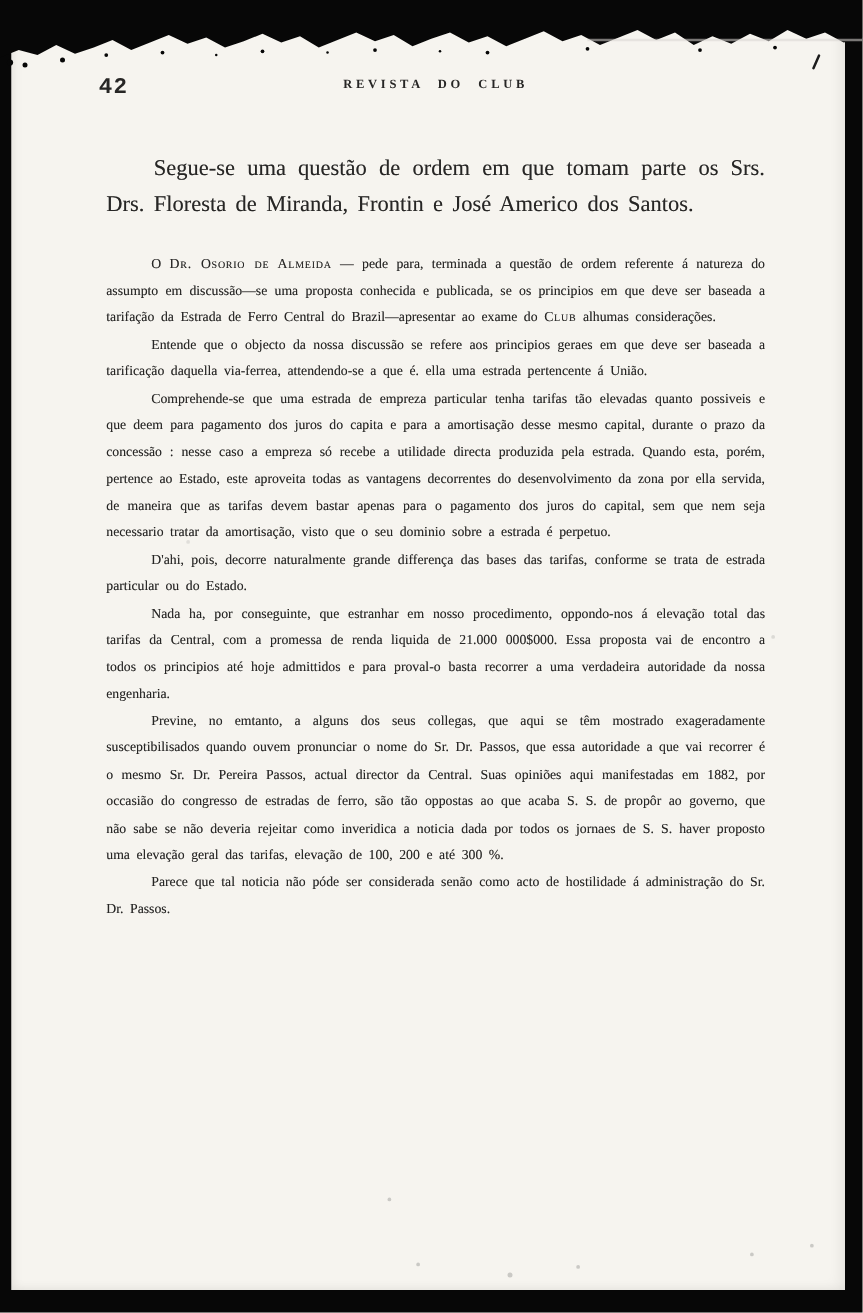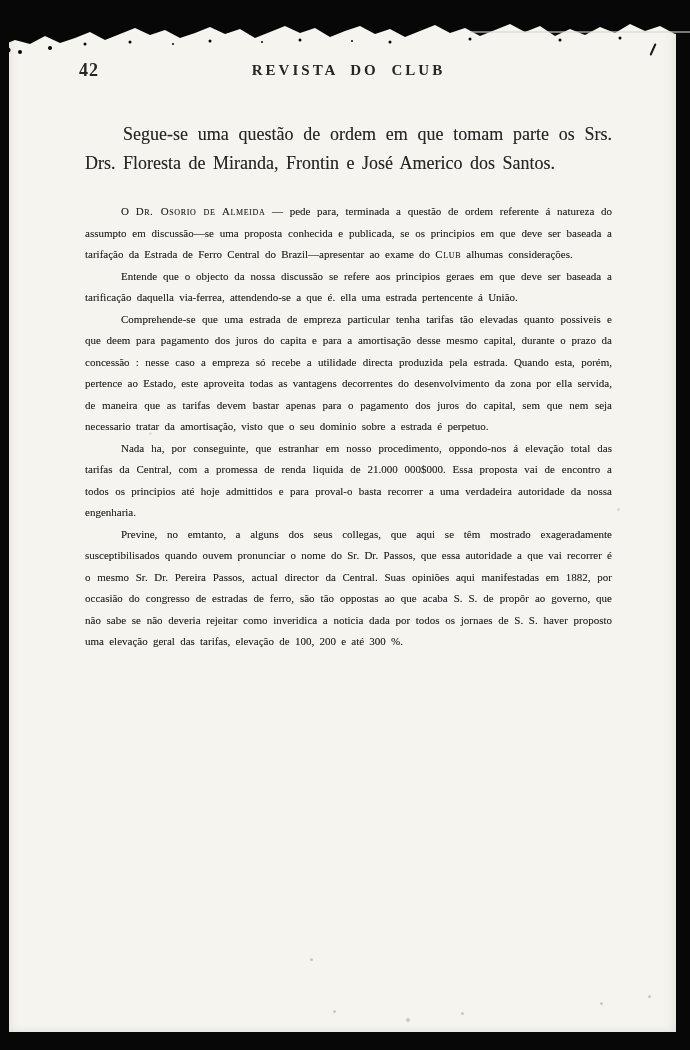--- a/index.html
+++ b/index.html
@@ -38,25 +38,26 @@
     padding-top: 62px;
     height: 28px;
   }
   .page-number {
     position: absolute;
     left: 70px;
     top: 60px;
     font-size: 18px;
     font-weight: bold;
     letter-spacing: 1px;
+    font-family: Liberation Mono, monospace;
   }
   .journal-title {
     margin: 0 64px 5px 76px;
     text-align: center;
-    font-size: 15px;
+    font-size: 10px;
     font-weight: bold;
     letter-spacing: 3px;
     word-spacing: 6px;
   }
 
   .content {
     margin: 0 64px 0 76px;
     text-align: justify;
     text-shadow: 0 0 0.5px rgba(30,30,30,0.4);
   }
@@ -107,22 +108,24 @@
     <div class="journal-title">REVISTA DO CLUB</div>
   </div>
 
   <div class="content">
     <p class="intro">Segue-se uma questão de ordem em que tomam parte os Srs. Drs. Floresta de Miranda, Frontin e José Americo dos Santos.</p>
 
     <p class="body-p first"><span>O </span><span class="sc">Dr. Osorio de Almeida</span><span> — pede para, terminada a questão de ordem referente á natureza do assumpto em discussão—se uma proposta conhecida e publicada, se os principios em que deve ser baseada a tarifação da Estrada de Ferro Central do Brazil—apresentar ao exame do </span><span class="sc">Club</span><span> alhumas considerações.</span></p>
 
     <p class="body-p">Entende que o objecto da nossa discussão se refere aos principios geraes em que deve ser baseada a tarificação daquella via-ferrea, attendendo-se a que é. ella uma estrada pertencente á União.</p>
     <p class="body-p">Comprehende-se que uma estrada de empreza particular tenha tarifas tão elevadas quanto possiveis e que deem para pagamento dos juros do capita e para a amortisação desse mesmo capital, durante o prazo da concessão : nesse caso a empreza só recebe a utilidade directa produzida pela estrada. Quando esta, porém, pertence ao Estado, este aproveita todas as vantagens decorrentes do desenvolvimento da zona por ella servida, de maneira que as tarifas devem bastar apenas para o pagamento dos juros do capital, sem que nem seja necessario tratar da amortisação, visto que o seu dominio sobre a estrada é perpetuo.</p>
+    <p class="body-p">D'ahi, pois, decorre naturalmente grande differença das bases das tarifas, conforme se trata de estrada particular ou do Estado.</p>
     <p class="body-p">Nada ha, por conseguinte, que estranhar em nosso procedimento, oppondo-nos á elevação total das tarifas da Central, com a promessa de renda liquida de 21.000 000$000. Essa proposta vai de encontro a todos os principios até hoje admittidos e para proval-o basta recorrer a uma verdadeira autoridade da nossa engenharia.</p>
     <p class="body-p">Previne, no emtanto, a alguns dos seus collegas, que aqui se têm mostrado exageradamente susceptibilisados quando ouvem pronunciar o nome do Sr. Dr. Passos, que essa autoridade a que vai recorrer é o mesmo Sr. Dr. Pereira Passos, actual director da Central. Suas opiniões aqui manifestadas em 1882, por occasião do congresso de estradas de ferro, são tão oppostas ao que acaba S. S. de propôr ao governo, que não sabe se não deveria rejeitar como inveridica a noticia dada por todos os jornaes de S. S. haver proposto uma elevação geral das tarifas, elevação de 100, 200 e até 300 %.</p>
+    <p class="body-p">Parece que tal noticia não póde ser considerada senão como acto de hostilidade á administração do Sr. Dr. Passos.</p>
   </div>
 
   <span class="dot" style="left:301px; top:958px;"></span>
   <span class="dot" style="left:324px; top:1010px;"></span>
   <span class="dot" style="left:397px; top:1018px; width:4px; height:4px;"></span>
   <span class="dot" style="left:452px; top:1012px;"></span>
   <span class="dot" style="left:591px; top:1002px;"></span>
   <span class="dot" style="left:639px; top:995px;"></span>
   <span class="dot" style="left:608px; top:508px; opacity:.6;"></span>
   <span class="dot" style="left:140px; top:432px; opacity:.5;"></span>

